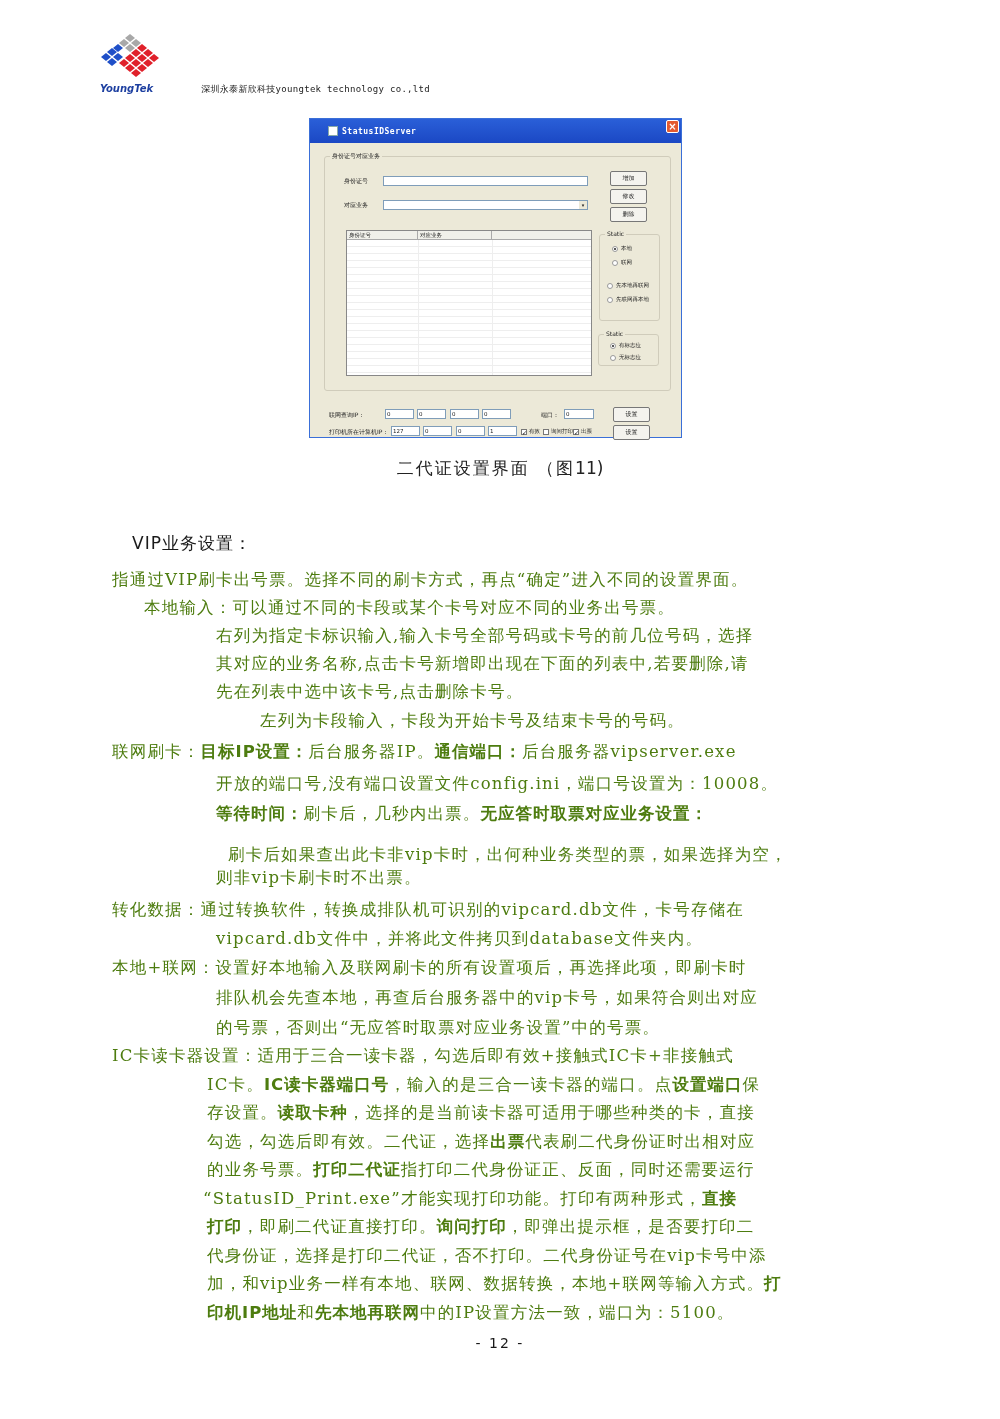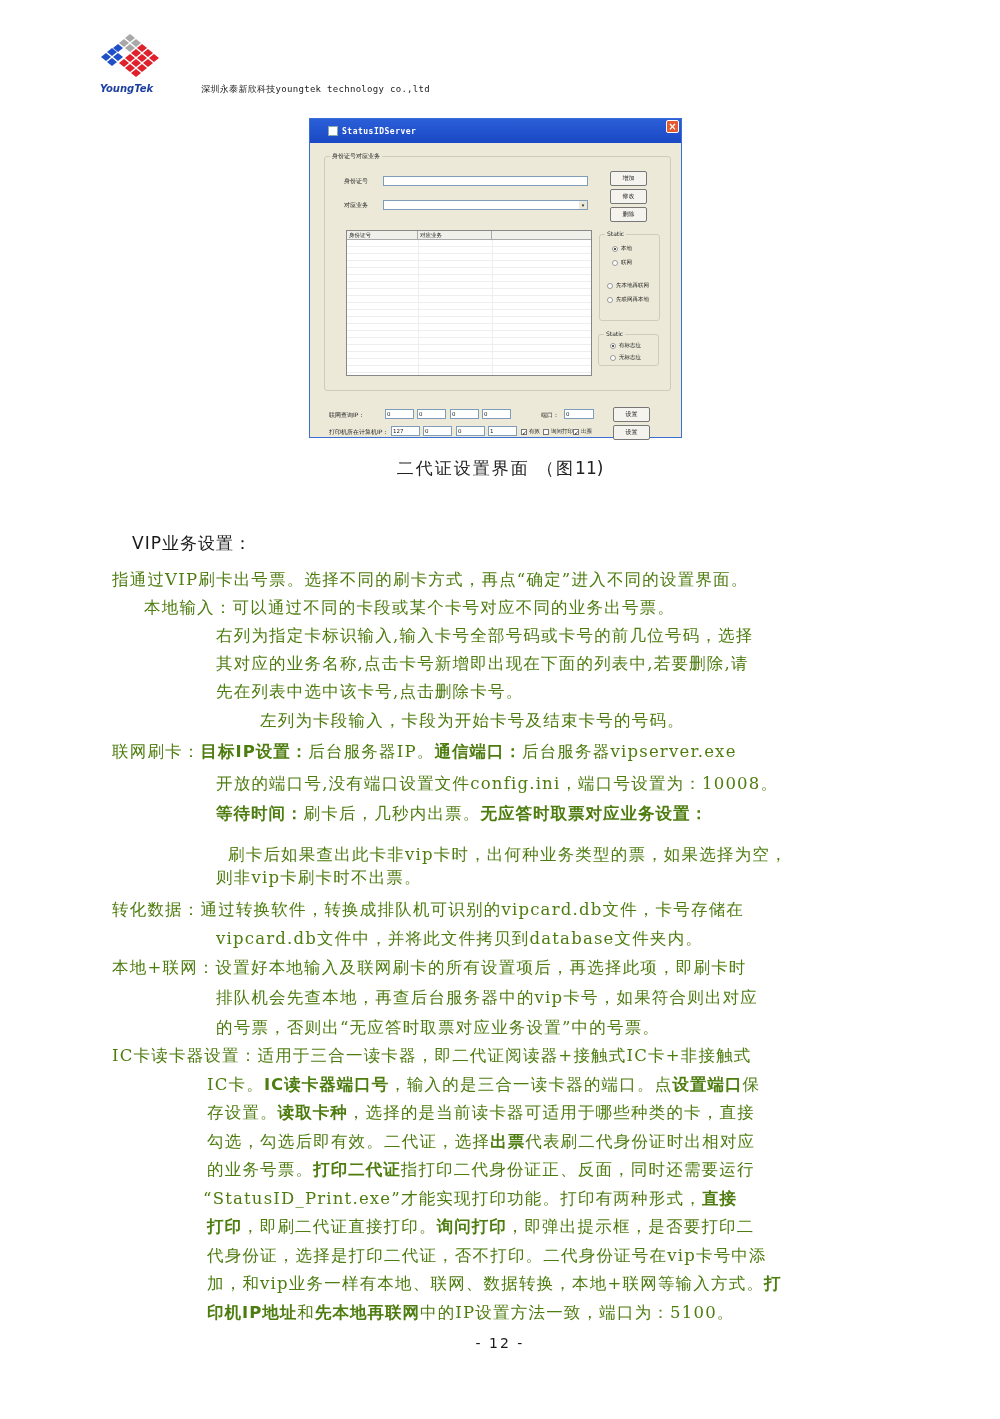--- a/index.html
+++ b/index.html
@@ -285,21 +285,21 @@
 </div>
 <div class="para" style="left:216px; top:925px;">vipcard.db文件中，并将此文件拷贝到database文件夹内。</div>
 
 <div class="para" style="left:112px; top:954px;">
   <span>本地+联网：</span><span>设置好本地输入及联网刷卡的所有设置项后，再选择此项，即刷卡时</span>
 </div>
 <div class="para" style="left:216px; top:984px;">排队机会先查本地，再查后台服务器中的vip卡号，如果符合则出对应</div>
 <div class="para" style="left:216px; top:1014px;">的号票，否则出“无应答时取票对应业务设置”中的号票。</div>
 
 <div class="para" style="left:112px; top:1042px;">
-  <span>IC卡读卡器设置：</span><span>适用于三合一读卡器，即二代证阅读器+接触式IC卡+非接触式</span>
+  <span>IC卡读卡器设置：</span><span>适用于三合一读卡器，勾选后即有效+接触式IC卡+非接触式</span>
 </div>
 <div class="para" style="left:207px; top:1071px;">
   <span>IC卡。</span><b>IC读卡器端口号</b><span>，输入的是三合一读卡器的端口。点</span><b>设置端口</b><span>保</span>
 </div>
 <div class="para" style="left:207px; top:1099px;">
   <span>存设置。</span><b>读取卡种</b><span>，选择的是当前读卡器可适用于哪些种类的卡，直接</span>
 </div>
 <div class="para" style="left:207px; top:1128px;">
   <span>勾选，勾选后即有效。二代证，选择</span><b>出票</b><span>代表刷二代身份证时出相对应</span>
 </div>

